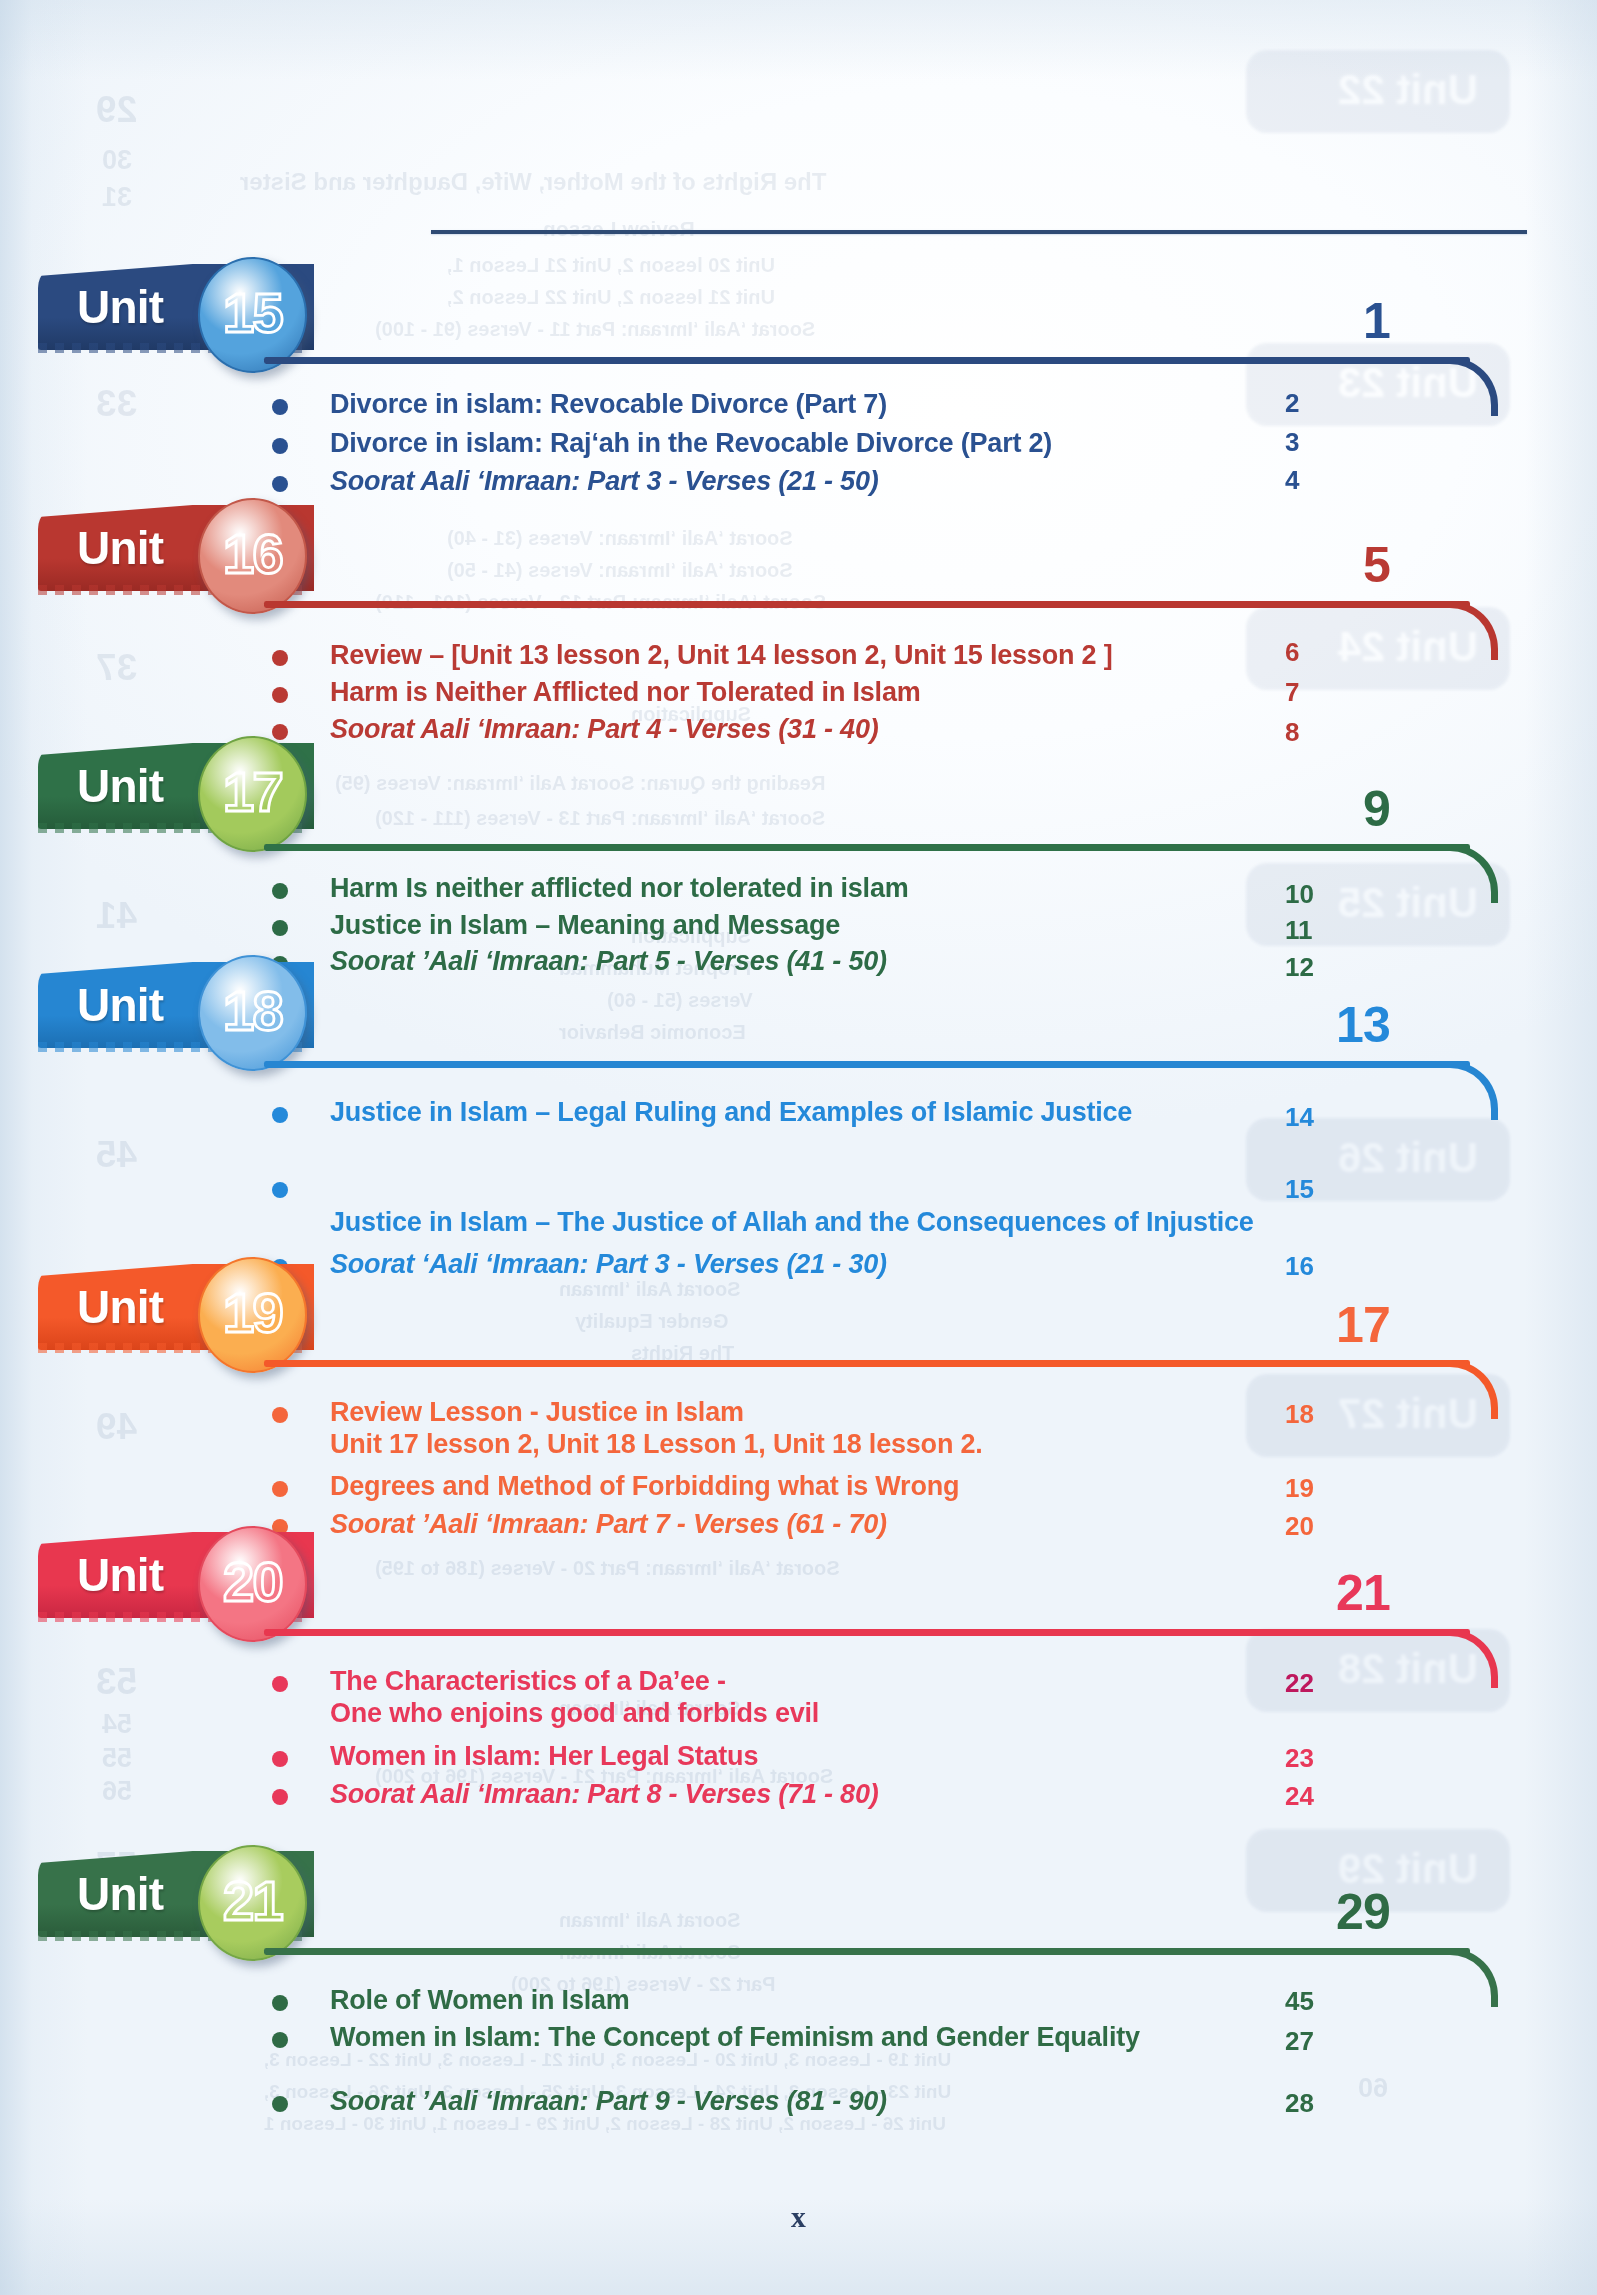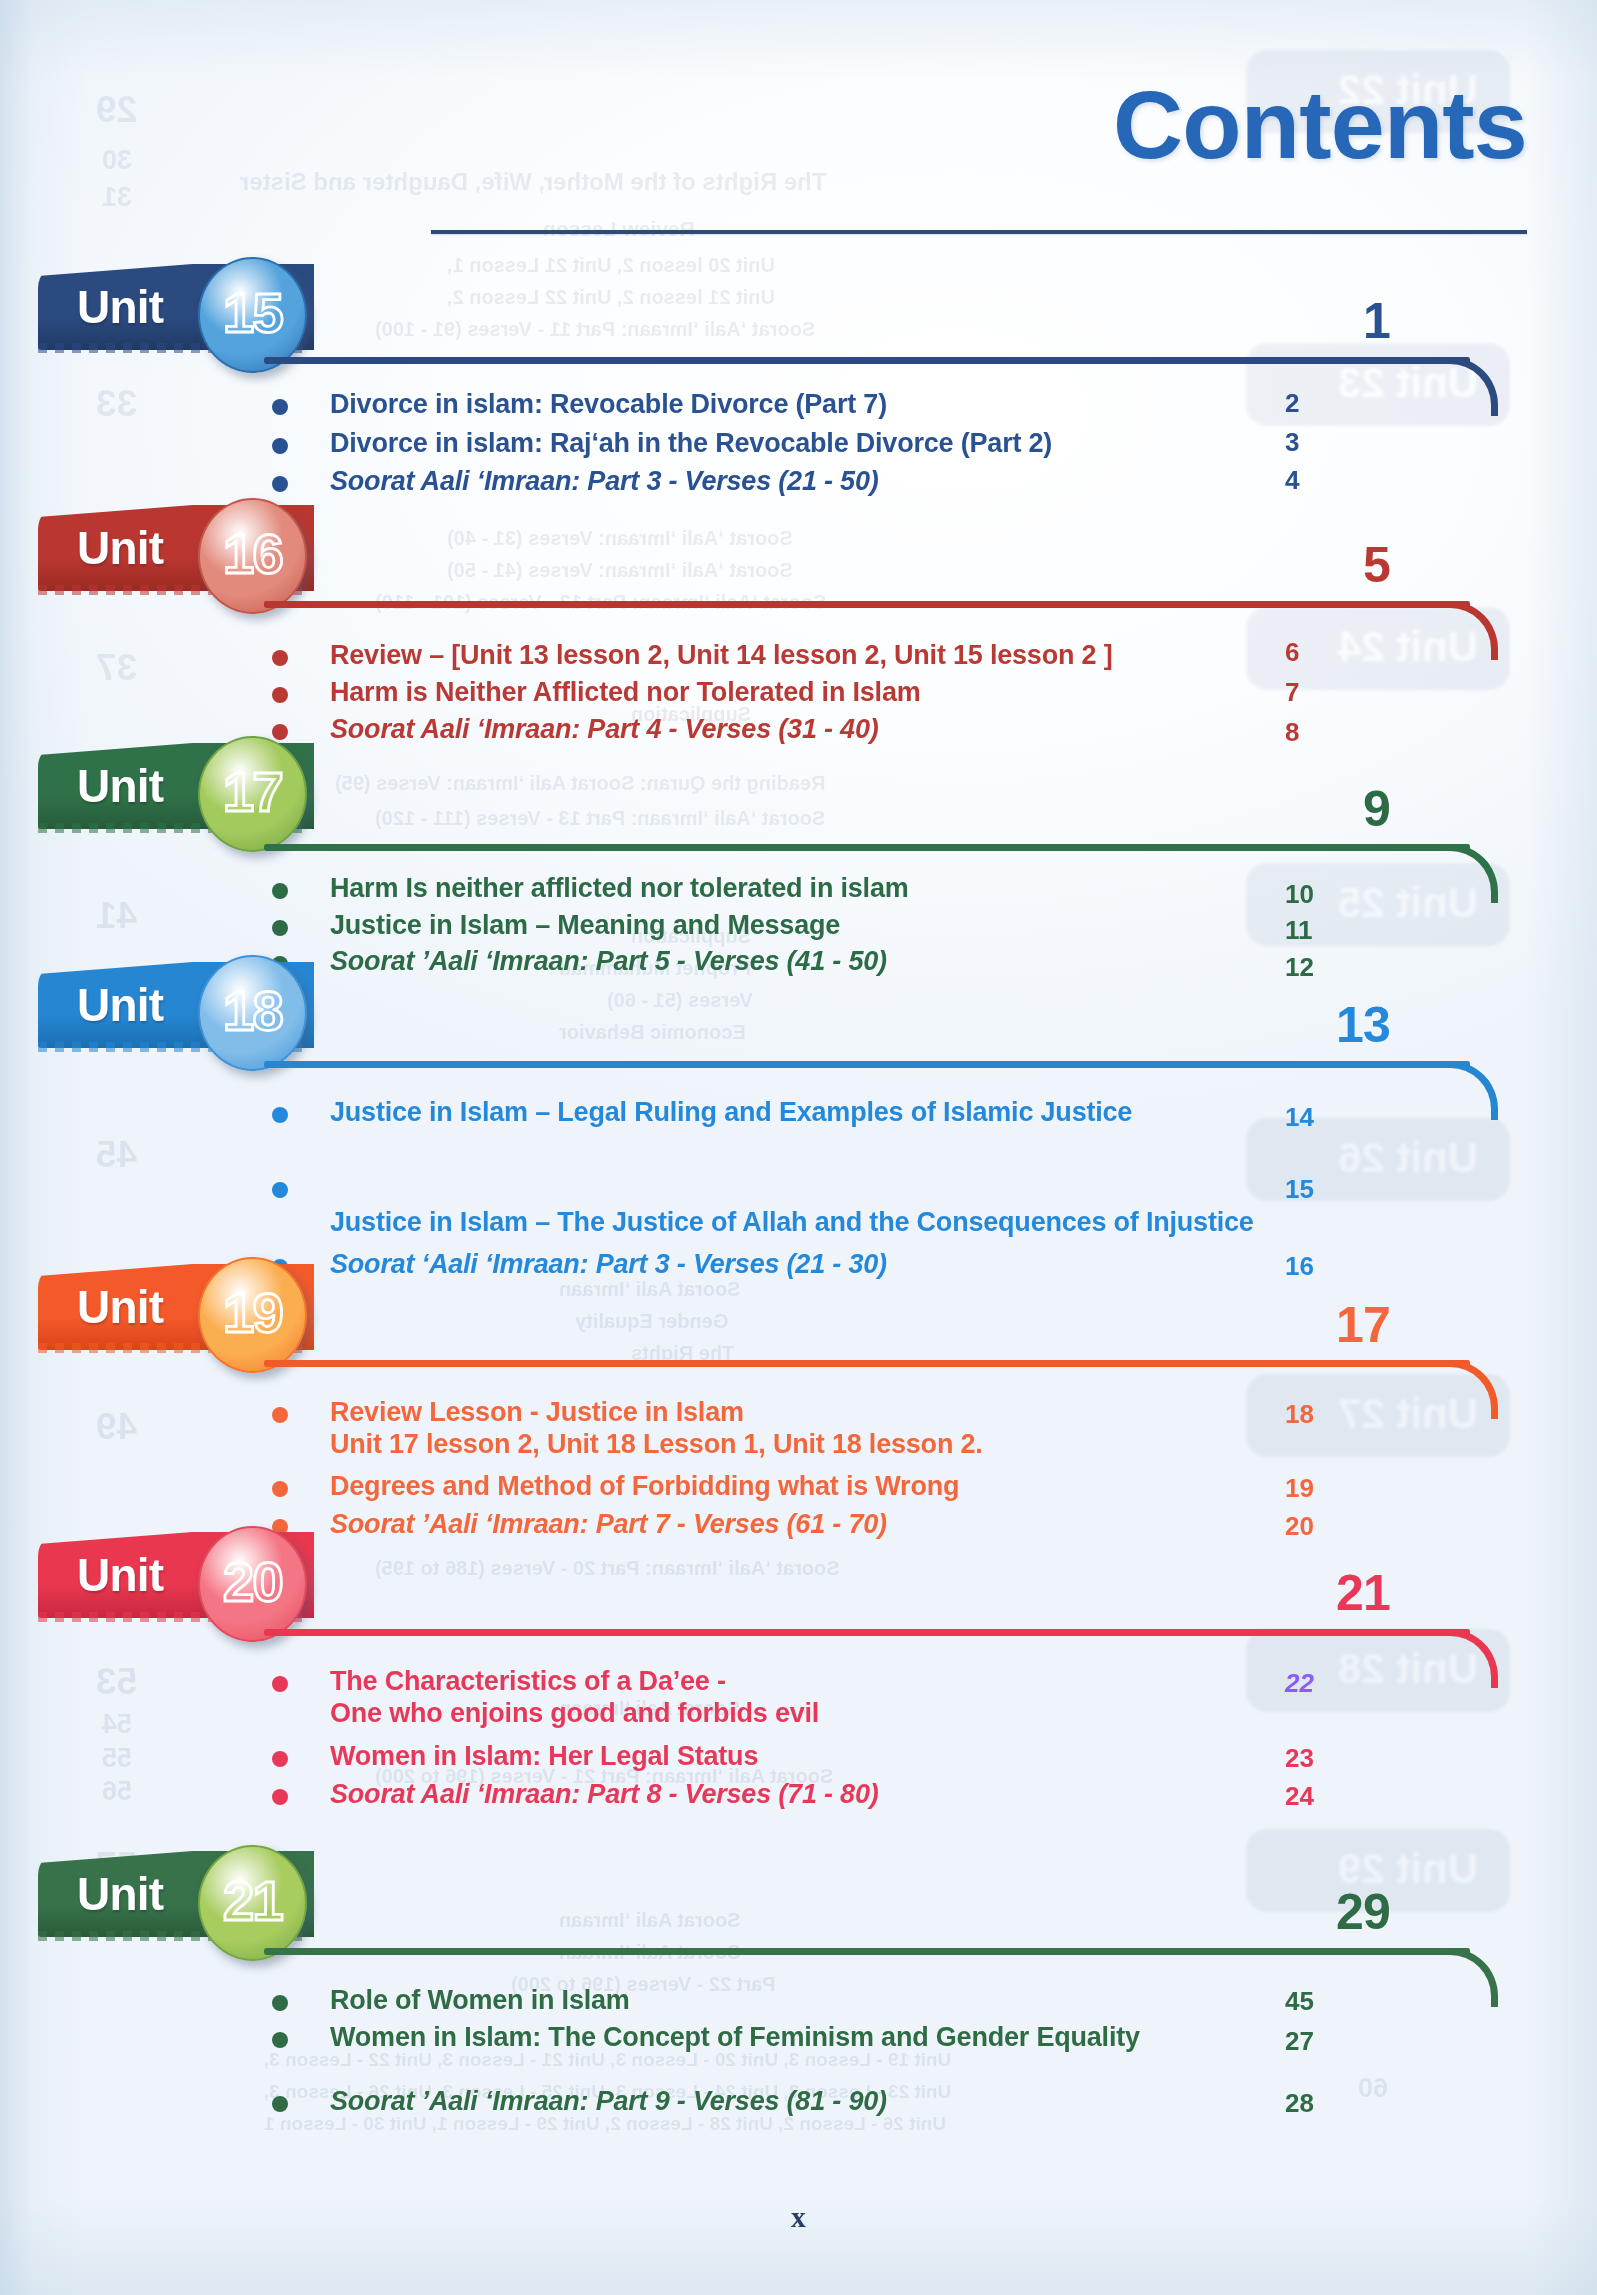--- a/index.html
+++ b/index.html
@@ -221,21 +221,20 @@
       <div style="position: absolute; left: 32px; top: 16px; color: rgb(255, 255, 255); font-size: 42px; font-weight: bold;">Unit  28</div>
     </div>
     <div class="ghostblk" style="left: 1246px; top: 1829px; width: 264px; height: 83px; background: rgb(43, 74, 128); transform: scaleX(-1);">
       <div style="position: absolute; left: 32px; top: 16px; color: rgb(255, 255, 255); font-size: 42px; font-weight: bold;">Unit  29</div>
     </div>
   </div>
 <div id="vign"></div>
 
 <div id="page">
 
-  <div id="title">Contents</div>
   <div id="title-rule"></div>
 
   <div id="units-root">
       <div class="unit" style="top: 0px;">
         <div class="banner" style="top: 264px; background: linear-gradient(rgb(43, 74, 128) 0%, rgb(43, 74, 128) 62%, rgb(32, 58, 102) 100%);"></div>
         <div class="banner-ticks" style="top: 343px; background: repeating-linear-gradient(90deg, rgb(43, 74, 128) 0px, rgb(43, 74, 128) 8.8px, rgba(255, 255, 255, 0) 8.8px, rgba(255, 255, 255, 0) 17px);"></div>
         <div class="banner-label" style="top: 284px;">Unit</div>
         <div class="badge" style="top: 257px; background: radial-gradient(circle at 38% 30%, rgb(255, 255, 255) 0%, rgb(84, 163, 221) 42%, rgb(84, 163, 221) 60%, rgb(43, 111, 174) 100%); border: 2.4px solid rgb(43, 111, 174);">
           <div class="badge-num"><span>15</span></div>
         </div>
@@ -400,21 +399,21 @@
           <div class="badge-num"><span>20</span></div>
         </div>
         <div class="bigpage" style="left: 1246px; top: 1568px; color: rgb(232, 56, 90);">21</div>
         <div class="rule" style="left: 264px; width: 1206px; top: 1629px; background: rgb(232, 55, 79);"></div>
         <div class="rule-hook" style="left: 1447px; top: 1629px; border-color: rgb(232, 55, 79);"></div>
         <div class="lesson" style="top: 1665px;">
           <div class="bullet" style="background: rgb(232, 56, 90);"></div>
           <div class="ltext" style="color: rgb(232, 56, 90);">The Characteristics of a Da’ee -<div>One who enjoins good and forbids evil</div></div>
         </div>
         <div class="lesson" style="top: 1668px;">
-          <div class="lpage" style="color: #8b5cf6; font-style: italic;">22</div>
+          <div class="lpage" style="color: #be185d;">22</div>
         </div>
         <div class="lesson" style="top: 1740px;">
           <div class="bullet" style="background: rgb(232, 56, 90);"></div>
           <div class="ltext" style="color: rgb(232, 56, 90);">Women in Islam: Her Legal Status</div>
         </div>
         <div class="lesson" style="top: 1743px;">
           <div class="lpage" style="color: rgb(232, 56, 90);">23</div>
         </div>
         <div class="lesson" style="top: 1778px;">
           <div class="bullet" style="background: rgb(232, 56, 90);"></div>

